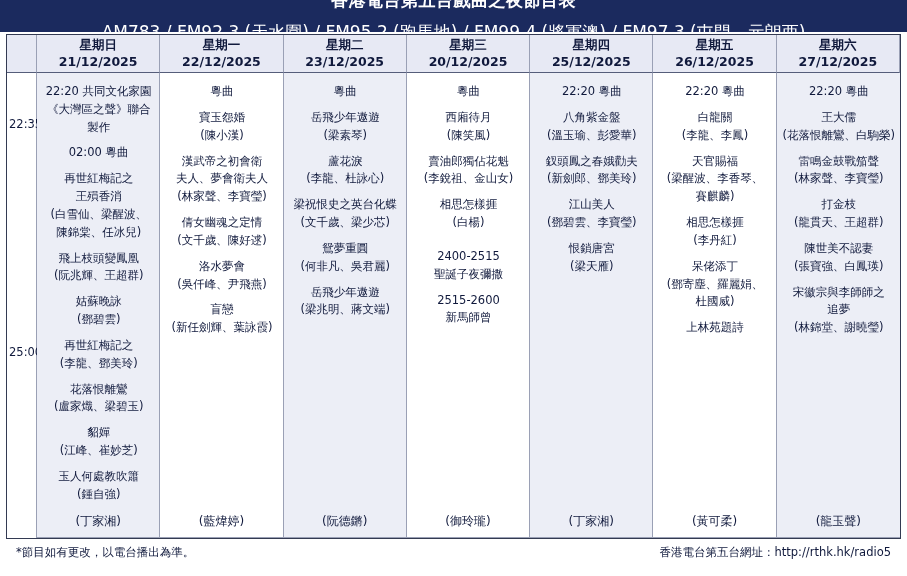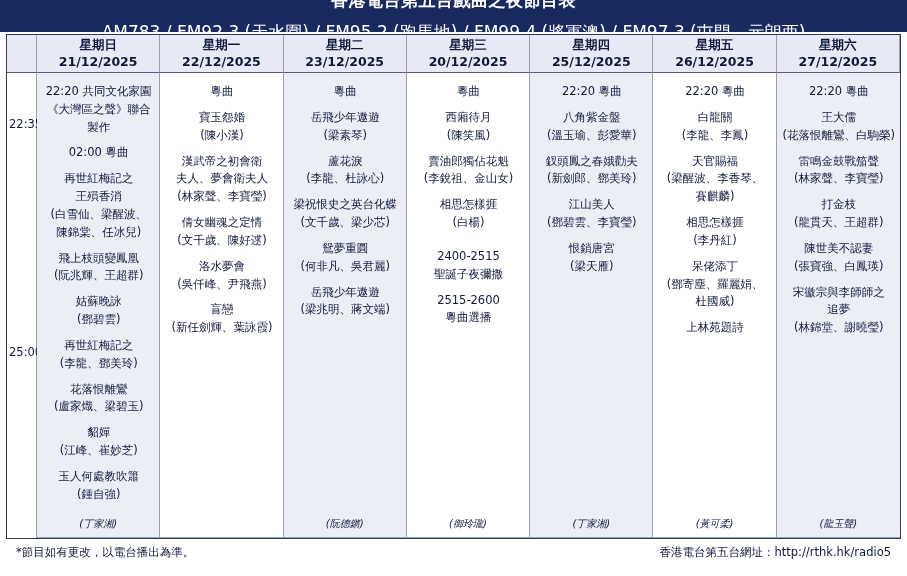--- a/index.html
+++ b/index.html
@@ -108,22 +108,21 @@
     position: relative;
     height: 100%;
   }
   .bcell.shade-a { background: #ffffff; }
   .bcell.shade-b { background: #eceef6; }
   .host {
     position: absolute;
     left: 0; right: 0;
     bottom: 6px;
     text-align: center;
-    font-size: 10px;
-    font-style: italic;
+    font-size: 12px;
   }
 
   
   .footer {
     position: absolute;
     left: 0; top: 545px;
     width: 907px;
     display: flex;
     justify-content: space-between;
     padding: 0 16px;
@@ -227,20 +226,21 @@
             <div style="line-height: 0.7;">&nbsp;</div>
             <div>倩女幽魂之定情</div>
             <div>(文千歲、陳好逑)</div>
             <div style="line-height: 0.7;">&nbsp;</div>
             <div>洛水夢會</div>
             <div>(吳仟峰、尹飛燕)</div>
             <div style="line-height: 0.7;">&nbsp;</div>
             <div>盲戀</div>
             <div>(新任劍輝、葉詠霞)</div>
           </div>
+        <div class="host">(藍煒婷)</div>
       </div>
     </div>
     <div class="cell">
       <div class="bcell shade-b">
         <div>
             <div>粵曲</div>
             <div style="line-height: 0.7;">&nbsp;</div>
             <div>岳飛少年遨遊</div>
             <div>(梁素琴)</div>
             <div style="line-height: 0.7;">&nbsp;</div>
@@ -271,21 +271,21 @@
             <div>(李銳祖、金山女)</div>
             <div style="line-height: 0.7;">&nbsp;</div>
             <div>相思怎樣捱</div>
             <div>(白楊)</div>
             <div style="line-height: 0.7;">&nbsp;</div>
             <div style="line-height: 0.7;">&nbsp;</div>
             <div>2400-2515</div>
             <div>聖誕子夜彌撒</div>
             <div style="line-height: 0.7;">&nbsp;</div>
             <div>2515-2600</div>
-            <div>粵曲選播</div>
+            <div>新馬師曾</div>
           </div>
         <div class="host">(御玲瓏)</div>
       </div>
     </div>
     <div class="cell">
       <div class="bcell shade-b">
         <div>
             <div>22:20 粵曲</div>
             <div style="line-height: 0.7;">&nbsp;</div>
             <div>八角紫金盤</div>

